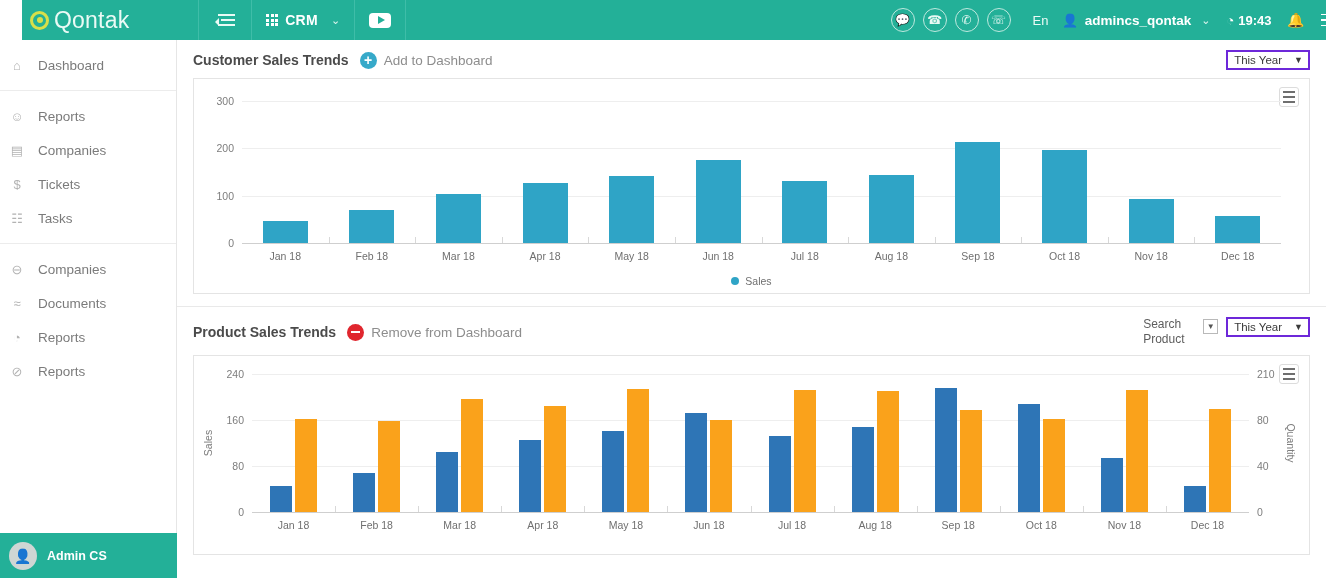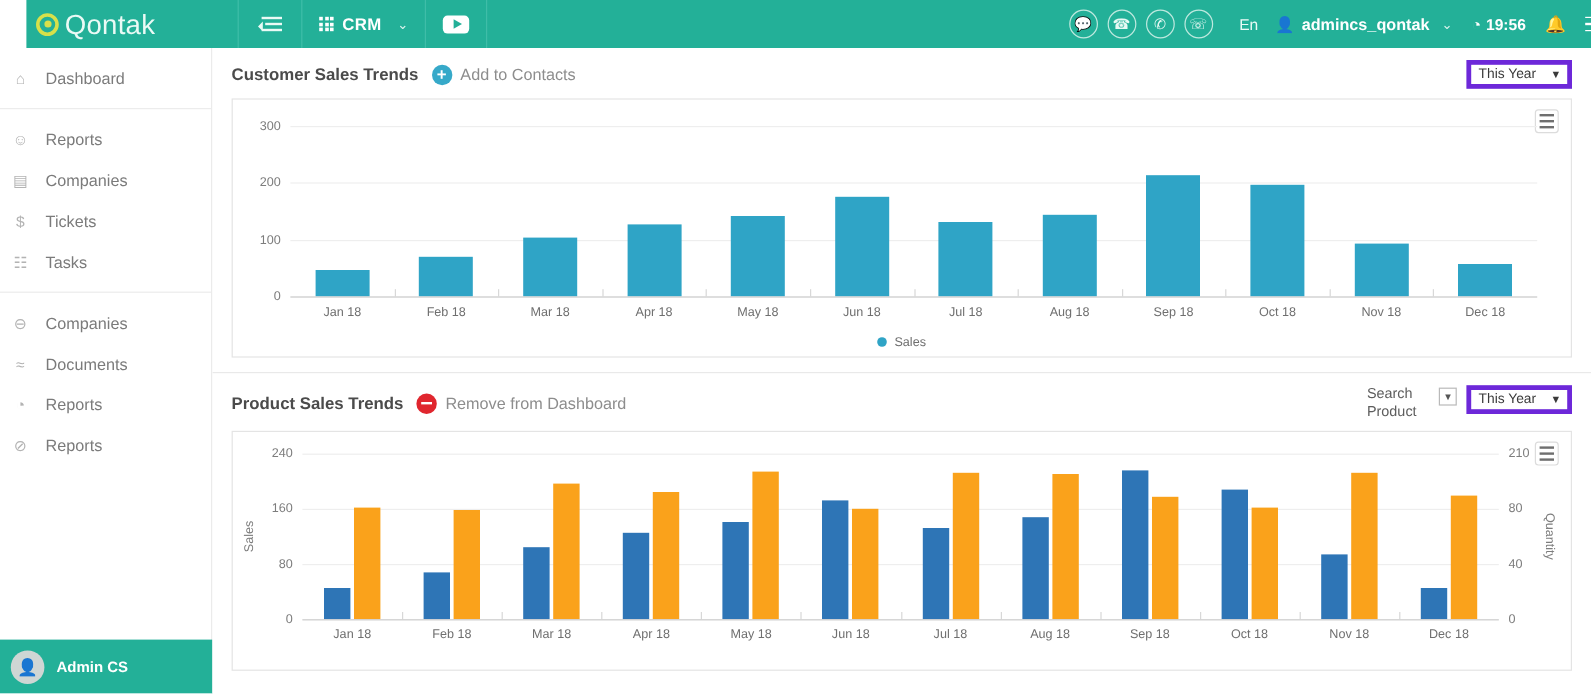--- a/index.html
+++ b/index.html
@@ -147,21 +147,21 @@
     display: flex; align-items: center; justify-content: center;
     color: #fff; font-size: 14px; line-height: 1; font-weight: bold;
   }
   .circ-add { background: #36a9c9; }
   .circ-rem { background: #e0262e; }
   .circ-rem i { display:block; width: 9px; height: 2.2px; background: #fff; }
   .head-right {
     margin-left: auto; display: flex; align-items: flex-start; gap: 8px;
   }
   .sel {
-    border: 4px solid #6d28d9; background: #fff;
+    border: 2px solid #6d28d9; background: #fff;
     font-size: 11.5px; color: #3a3a3a; padding: 2px 5px 2px 6px;
     display: flex; align-items: center; gap: 12px; cursor: pointer;
     font-family: "Liberation Sans", sans-serif;
   }
   .sel .caret { font-size: 9px; }
   .search-lbl {
     font-size: 12px; color: #5d5d5d; line-height: 15px; width: 52px; text-align: left;
   }
   .mini-sel {
     border: 1px solid #b9b9b9; background: #fff; width: 15px; height: 15px;
@@ -256,21 +256,21 @@
     <div class="circ-icon">✆</div>
     <div class="circ-icon">☏</div>
     <div class="lang">En</div>
     <div class="user-box">
       <span class="user-ico">👤</span>
       <span class="user-name">admincs_qontak</span>
       <span class="chev" style="margin-left:4px">⌄</span>
     </div>
     <div class="clockwrap">
       <span>◔</span>
-      <span>19:56</span>
+      <span>19:43</span>
     </div>
     <div class="bell">🔔</div>
     <div class="burger-right">
       <span></span>
         <span></span>
         <span></span>
     </div>
   </div>
 </div>
 
@@ -324,21 +324,21 @@
     <div class="side-user-name">Admin CS</div>
   </div>
 </div>
 
 <div class="main">
 
   <div class="card-head">
     <div class="card-title">Customer Sales Trends</div>
     <div class="act">
       <span class="circ-add">+</span>
-      <span class="act-lbl">Add to Contacts</span>
+      <span class="act-lbl">Add to Dashboard</span>
     </div>
     <div class="head-right">
       <div class="sel">
         <span>This Year</span>
         <span class="caret">▼</span>
       </div>
     </div>
   </div>
 
   <div class="chart-card c1">

